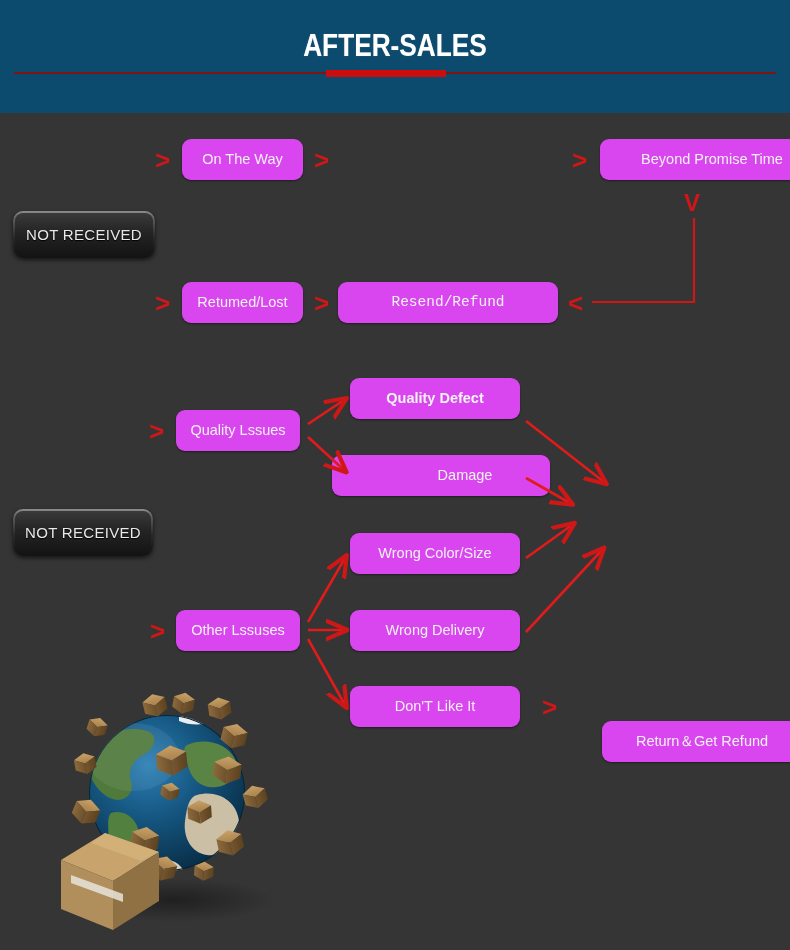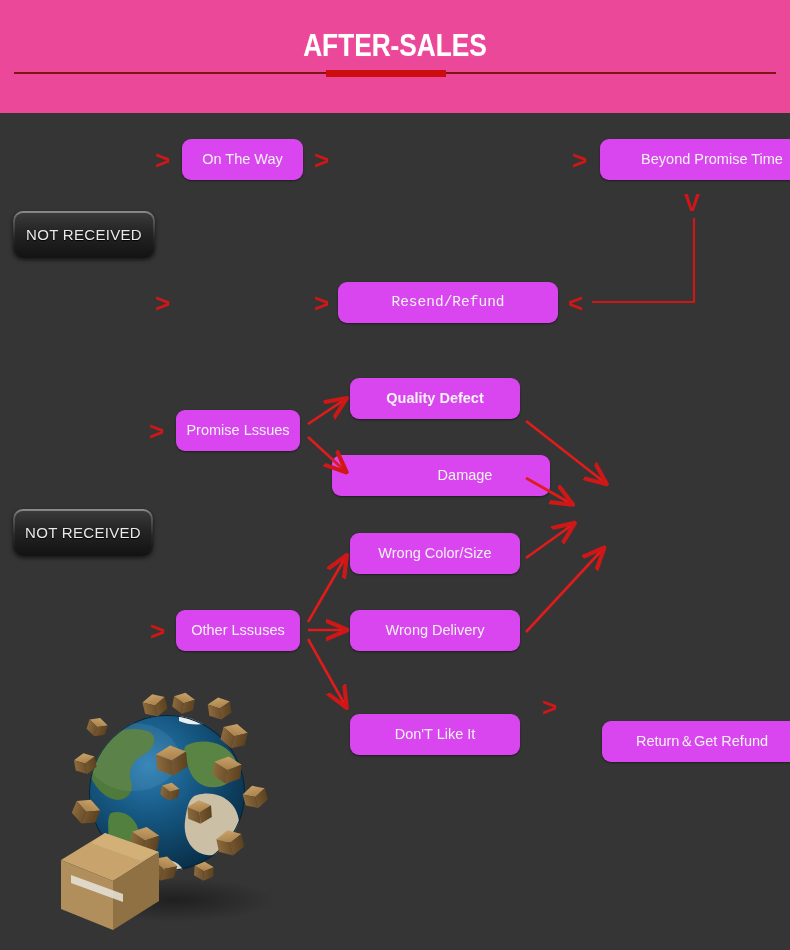--- a/index.html
+++ b/index.html
@@ -7,21 +7,21 @@
     width:790px;height:950px;overflow:hidden;
     background:#353535;
     font-family:"Liberation Sans","DejaVu Sans",sans-serif;
     -webkit-font-smoothing:antialiased;
   }
   #root{position:relative;width:790px;height:950px;}
 
   
   .header{
     position:absolute;left:0;top:0;width:790px;height:113px;
-    background:#ec4899;
+    background:#0c4a6e;
   }
   .header-title{
     position:absolute;left:0;top:27px;width:790px;
     text-align:center;
     color:#ffffff;
     font-family:"Liberation Sans Narrow","Liberation Sans",sans-serif;
     font-size:32px;font-weight:bold;letter-spacing:0px;
     transform:scaleX(.82);
     text-shadow:0 0 1px rgba(255,255,255,.4);
   }
@@ -104,41 +104,42 @@
 
   <div class="chev" style="left:314px;top:147px;">&gt;</div>
 
   <div class="chev" style="left:572px;top:147px;">&gt;</div>
   <div class="box" style="left:600px;top:139px;width:176px;height:41px;padding-left:24px;">Beyond Promise Time</div>
 
   <div class="chev" style="left:684px;top:191px;font-size:24px;">V</div>
   <div class="chev" style="left:568px;top:290px;">&lt;</div>
 
   <div class="chev" style="left:155px;top:290px;">&gt;</div>
+  <div class="box" style="left:182px;top:282px;width:121px;height:41px;">Retumed/Lost</div>
 
   <div class="chev" style="left:314px;top:290px;">&gt;</div>
   <div class="box" style="left:338px;top:282px;width:220px;height:41px;font-family:Liberation Mono, monospace;">Resend/Refund</div>
 
   <div class="badge" style="left:13px;top:509px;width:136px;height:43px;">
     <div class="badge-inner">NOT RECEIVED</div>
   </div>
 
   <div class="chev" style="left:149px;top:418px;">&gt;</div>
-  <div class="box" style="left:176px;top:410px;width:124px;height:41px;">Promise Lssues</div>
+  <div class="box" style="left:176px;top:410px;width:124px;height:41px;">Quality Lssues</div>
 
   <div class="box" style="left:350px;top:378px;width:170px;height:41px;font-weight:bold;">Quality Defect</div>
   <div class="box" style="left:332px;top:455px;width:170px;height:41px;padding-left:48px;">Damage</div>
 
 
   <div class="chev" style="left:150px;top:618px;">&gt;</div>
   <div class="box" style="left:176px;top:610px;width:124px;height:41px;">Other Lssuses</div>
 
   <div class="box" style="left:350px;top:533px;width:170px;height:41px;">Wrong Color/Size</div>
   <div class="box" style="left:350px;top:610px;width:170px;height:41px;">Wrong Delivery</div>
-  <div class="box" style="left:350px;top:686px;width:170px;height:41px;margin-top:28px;">Don'T Like It</div>
+  <div class="box" style="left:350px;top:686px;width:170px;height:41px;">Don'T Like It</div>
 
   <div class="chev" style="left:542px;top:694px;">&gt;</div>
   <div class="box" style="left:602px;top:686px;width:200px;height:41px;margin-top:35px;">Return＆Get Refund</div>
 
   <svg class="overlay" viewBox="0 0 790 950">
     <defs>
       <marker id="ah" markerWidth="9" markerHeight="9" refX="7" refY="4.2" orient="auto" markerUnits="strokeWidth">
         <path d="M0,0.6 L8.4,4.2 L0,7.8" fill="none" stroke="#cf1717" stroke-width="1.6" stroke-linecap="round" stroke-linejoin="round"></path>
       </marker>
     </defs>

